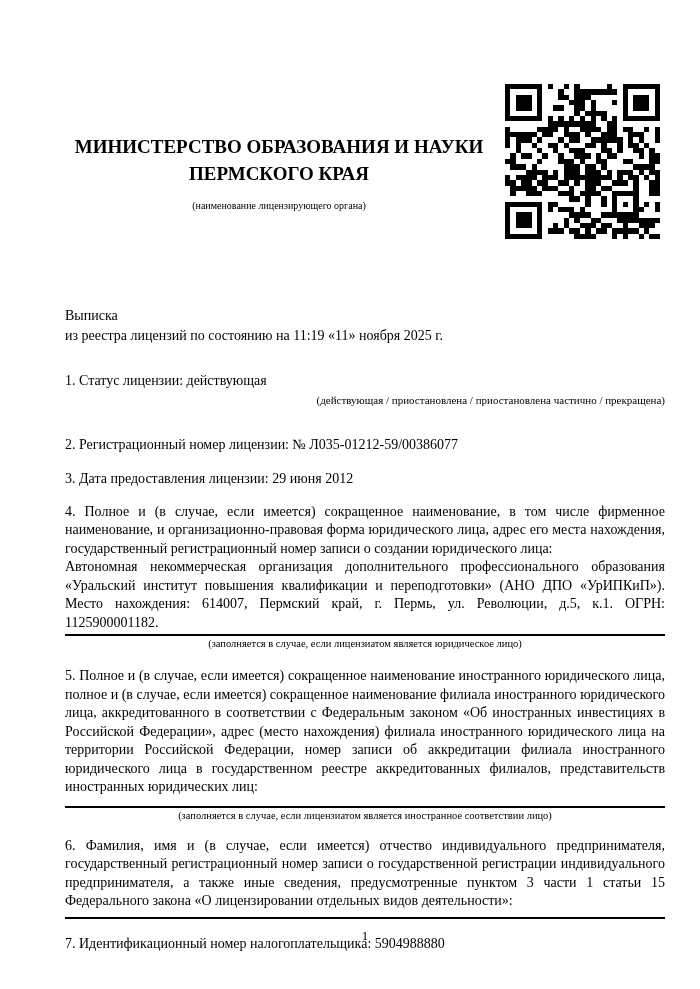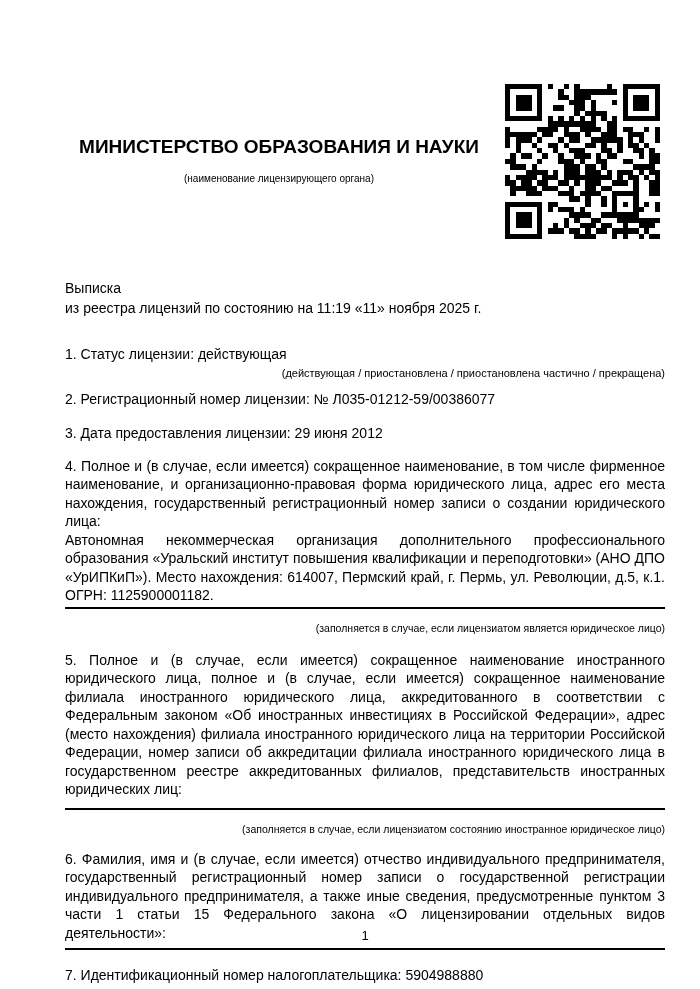--- a/index.html
+++ b/index.html
@@ -6,21 +6,21 @@
     margin: 0;
     padding: 0;
     background: #ffffff;
   }
   .page {
     position: relative;
     width: 700px;
     height: 989px;
     background: #ffffff;
     color: #000000;
-    font-family: Liberation Sans, sans-serif;
+    font-family: Liberation Serif, serif;
     overflow: hidden;
   }
   .qr {
     position: absolute;
     left: 505px;
     top: 84px;
     width: 155px;
     height: 155px;
   }
   .content {
@@ -49,21 +49,21 @@
     text-align: left;
     font-size: 14px;
     line-height: 19.5px;
   }
   .item {
     font-size: 14px;
     line-height: 18.5px;
   }
   .just { text-align: justify; }
   .item-1 { margin-top: 27px; }
-  .item-2 { margin-top: 9px; }
+  .item-2 { margin-top: 28px; }
   .item-3 { margin-top: 16px; }
   .item-4 { margin-top: 14px; }
   .item-5 { margin-top: 16px; }
   .item-6 { margin-top: 14px; }
   .item-7 { margin-top: 16px; }
   .option-note {
     font-size: 11px;
     line-height: 15px;
     text-align: right;
     margin-top: 2px;
@@ -73,22 +73,22 @@
     border-top: 2px solid #000000;
     margin: 0;
     width: 100%;
   }
   .rule-tight   { margin-top: 2px; }
   .rule-spaced  { margin-top: 9px; }
   .rule-spaced2 { margin-top: 6px; }
   .fill-note {
     font-size: 10.5px;
     line-height: 14px;
-    text-align: right;
-    margin-top: 12px;
+    text-align: center;
+    margin-top: 1px;
   }
   .page-number {
     position: absolute;
     top: 928px;
     left: 65px;
     width: 600px;
     text-align: center;
     font-size: 13px;
   }
 </style>
@@ -540,20 +540,21 @@
         <rect x="25" y="28" width="1" height="1"></rect>
         <rect x="27" y="28" width="1" height="1"></rect>
         <rect x="28" y="28" width="1" height="1"></rect>
       </svg>
   </div>
 
   <div class="content">
 
     <div class="ministry">
       <div>МИНИСТЕРСТВО ОБРАЗОВАНИЯ И НАУКИ</div>
+      <div>ПЕРМСКОГО КРАЯ</div>
       <div class="ministry-caption">(наименование лицензирующего органа)</div>
     </div>
 
     <div class="doc-title">
       <div>Выписка</div>
       <div>из реестра лицензий по состоянию на 11:19 «11» ноября 2025 г.</div>
     </div>
 
     <div class="item item-1">1. Статус лицензии: действующая</div>
     <div class="option-note">(действующая / приостановлена / приостановлена частично / прекращена)</div>
@@ -565,21 +566,21 @@
     <div class="item item-4">
       <div class="just">4. Полное и (в случае, если имеется) сокращенное наименование, в том числе фирменное наименование, и организационно-правовая форма юридического лица, адрес его места нахождения, государственный регистрационный номер записи о создании юридического лица:</div>
       <div class="just">Автономная некоммерческая организация дополнительного профессионального образования «Уральский институт повышения квалификации и переподготовки» (АНО ДПО «УрИПКиП»). Место нахождения: 614007, Пермский край, г. Пермь, ул. Революции, д.5, к.1. ОГРН: 1125900001182.</div>
       <hr class="rule rule-tight">
       <div class="fill-note">(заполняется в случае, если лицензиатом является юридическое лицо)</div>
     </div>
 
     <div class="item item-5">
       <div class="just">5. Полное и (в случае, если имеется) сокращенное наименование иностранного юридического лица, полное и (в случае, если имеется) сокращенное наименование филиала иностранного юридического лица, аккредитованного в соответствии с Федеральным законом «Об иностранных инвестициях в Российской Федерации», адрес (место нахождения) филиала иностранного юридического лица на территории Российской Федерации, номер записи об аккредитации филиала иностранного юридического лица в государственном реестре аккредитованных филиалов, представительств иностранных юридических лиц:</div>
       <hr class="rule rule-spaced">
-      <div class="fill-note">(заполняется в случае, если лицензиатом состоянию иностранное юридическое лицо)</div>
+      <div class="fill-note">(заполняется в случае, если лицензиатом является иностранное соответствии лицо)</div>
     </div>
 
     <div class="item item-6">
       <div class="just">6. Фамилия, имя и (в случае, если имеется) отчество индивидуального предпринимателя, государственный регистрационный номер записи о государственной регистрации индивидуального предпринимателя, а также иные сведения, предусмотренные пунктом 3 части 1 статьи 15 Федерального закона «О лицензировании отдельных видов деятельности»:</div>
       <hr class="rule rule-spaced2">
     </div>
 
     <div class="item item-7">7. Идентификационный номер налогоплательщика: 5904988880</div>
 
   </div>

